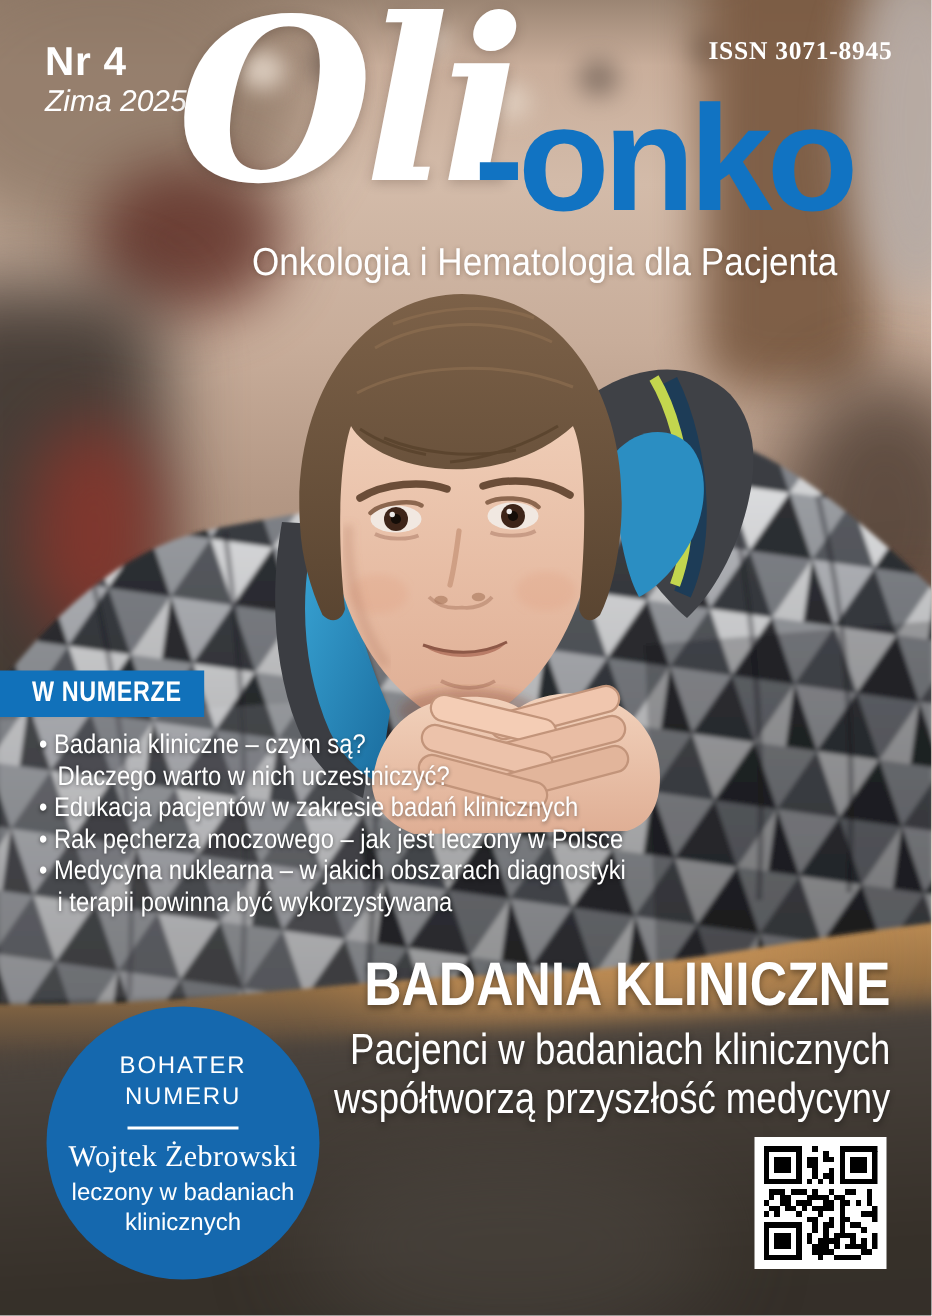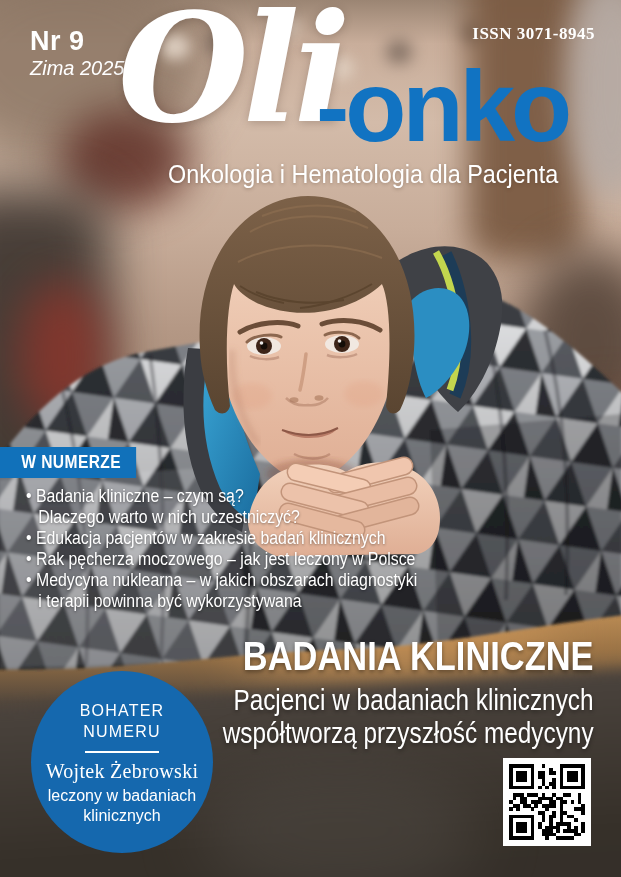--- a/index.html
+++ b/index.html
@@ -282,21 +282,21 @@
         <path d="M290,492 L360,510" stroke="#c2947a" stroke-width="19"></path>
         <path d="M290,492 L360,510" stroke="#ecc2aa" stroke-width="16"></path>
         <path d="M410,506 L342,524" stroke="#c2947a" stroke-width="19"></path>
         <path d="M410,506 L342,524" stroke="#e2b59b" stroke-width="16"></path>
         <path d="M288,512 L356,530" stroke="#c2947a" stroke-width="19"></path>
         <path d="M288,512 L356,530" stroke="#e5b89e" stroke-width="16"></path>
       </g>
     </g>
   </svg>
 
-  <div class="issue-no">Nr 9</div>
+  <div class="issue-no">Nr 4</div>
   <div class="season">Zima 2025</div>
   <div class="issn">ISSN 3071-8945</div>
   <div class="logo-oli">Oli</div>
   <div class="logo-onko">-onko</div>
   <div class="tagline">Onkologia i Hematologia dla Pacjenta</div>
 
   <div class="toc-badge">W NUMERZE</div>
   <ul class="toc">
     <li>
       <div class="toc-line"><span class="bullet">•</span><span>Badania kliniczne – czym są?</span></div>

